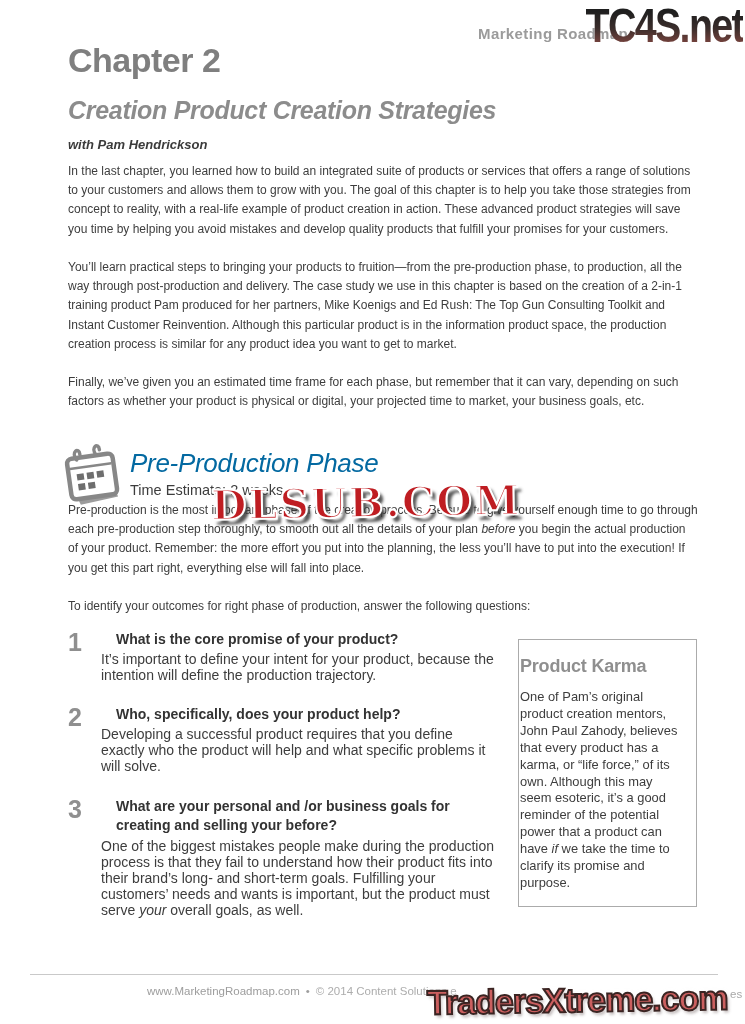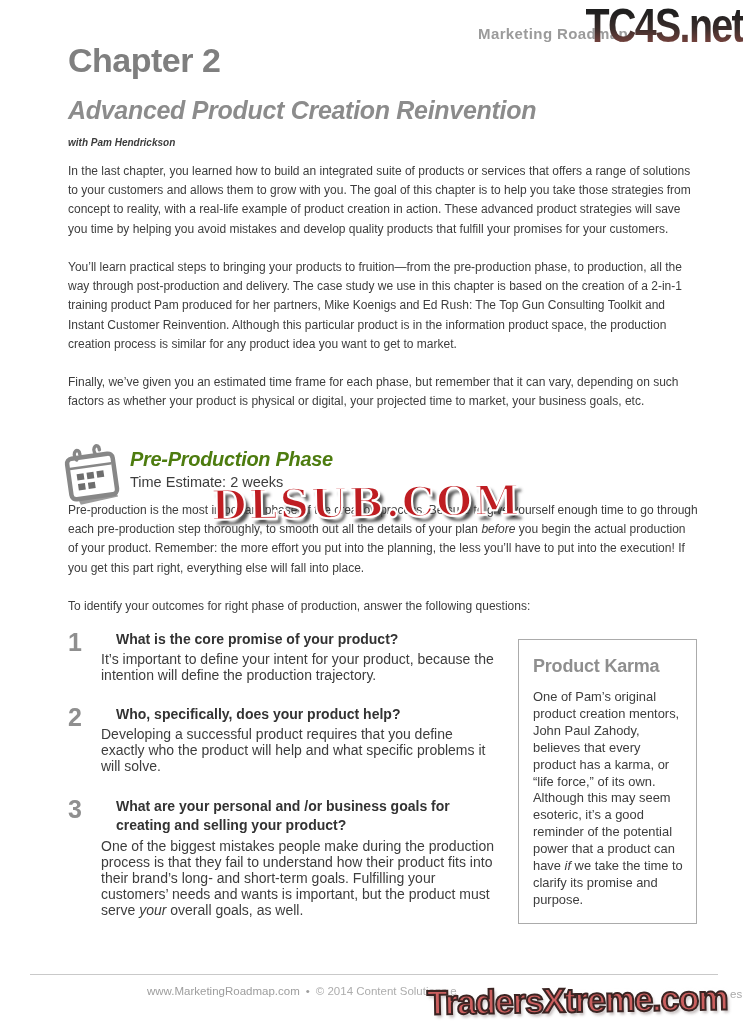--- a/index.html
+++ b/index.html
@@ -32,41 +32,41 @@
   .chapter{
     position:absolute;left:68px;top:41px;margin:0;
     font-size:34px;font-weight:bold;color:#7f7f7f;letter-spacing:-.5px;
   }
   .subtitle{
     position:absolute;left:68px;top:96px;margin:0;
     font-size:25px;font-weight:bold;font-style:italic;color:#8c8c8c;letter-spacing:-.3px;
   }
   .byline{
     position:absolute;left:68px;top:137px;
-    font-size:10px;font-weight:bold;font-style:italic;color:#3b3b3b;
+    font-size:13px;font-weight:bold;font-style:italic;color:#3b3b3b;
   }
   
   .body{
     position:absolute;left:68px;width:628px;margin:0;
     font-size:12px;line-height:19.2px;color:#3d3d3d;
   }
   .p1{top:162px;}
   .p2{top:258px;}
   .p3{top:373px;}
   .p4{top:501px;width:630px;}
   .p5{top:597px;}
   
   .section-header{
     position:absolute;left:60px;top:440px;
     display:flex;align-items:flex-start;
   }
   .cal{display:block;width:64px;height:66px;}
   .sec-text{margin-left:6px;padding-top:8px;}
   .sec-title{
-    font-size:20px;font-weight:bold;font-style:italic;color:#4d7c0f;letter-spacing:-.3px;
+    font-size:26px;font-weight:normal;font-style:italic;color:#0369a1;letter-spacing:-.3px;
   }
   .sec-time{font-size:14.5px;color:#3d3d3d;margin-top:3px;}
   
   .wm-dlsub{
     position:absolute;left:211px;top:479px;z-index:5;
     font-family:"DejaVu Serif", serif;
     font-size:41px;font-weight:bold;letter-spacing:2px;
     color:#bf1d22;
     -webkit-text-stroke:2px #ffffff;
     text-shadow:0 0 2px #ffffff, 4px 5px 3px rgba(55,55,55,.85);
@@ -87,21 +87,21 @@
     width:370px;
     margin-left:15px;
   }
   .qbody{
     margin:2px 0 0 0;font-size:14px;color:#3d3d3d;line-height:16px;width:398px;
   }
   
   .karma{
     position:absolute;left:518px;top:639px;width:179px;
     border:1px solid #ababab;background:#ffffff;
-    box-sizing:border-box;padding:16px 13px 14px 14px;
+    box-sizing:border-box;padding:16px 13px 14px 1px;
   }
   .karma-title{font-size:18px;font-weight:bold;color:#8f8f8f;letter-spacing:-.2px;}
   .karma-body{margin-top:12px;font-size:12.9px;line-height:16.9px;color:#3d3d3d;}
   
   .footer-rule{
     position:absolute;left:30px;top:974px;width:688px;height:1px;background:#c9c9c9;
   }
   .footer-text{
     position:absolute;left:147px;top:985px;font-size:11.5px;color:#adadad;white-space:nowrap;
   }
@@ -123,21 +123,21 @@
 </style>
 </head>
 <body>
 
 <div class="page">
 
   <div class="wm-roadmap">Marketing Roadmap</div>
   <div class="wm-tc4s">TC4S.net</div>
 
   <h1 class="chapter">Chapter 2</h1>
-  <h2 class="subtitle">Advanced Product Creation Reinvention</h2>
+  <h2 class="subtitle">Creation Product Creation Strategies</h2>
   <div class="byline">with Pam Hendrickson</div>
 
   <p class="body p1">In the last chapter, you learned how to build an integrated suite of products or services that offers a range of solutions to your customers and allows them to grow with you. The goal of this chapter is to help you take those strategies from concept to reality, with a real-life example of product creation in action. These advanced product strategies will save you time by helping you avoid mistakes and develop quality products that fulfill your promises for your customers.</p>
   <p class="body p2">You’ll learn practical steps to bringing your products to fruition—from the pre-production phase, to production, all the way through post-production and delivery. The case study we use in this chapter is based on the creation of a 2-in-1 training product Pam produced for her partners, Mike Koenigs and Ed Rush: The Top Gun Consulting Toolkit and Instant Customer Reinvention. Although this particular product is in the information product space, the production creation process is similar for any product idea you want to get to market.</p>
   <p class="body p3">Finally, we’ve given you an estimated time frame for each phase, but remember that it can vary, depending on such factors as whether your product is physical or digital, your projected time to market, your business goals, etc.</p>
 
   <div class="section-header">
     <span class="cal">
       <svg width="64" height="66" viewBox="0 0 64 66" aria-hidden="true">
         <g transform="rotate(-8 32 36)">
@@ -178,21 +178,21 @@
     <span class="qnum">2</span>
     <div class="qcontent">
       <div class="qhead">Who, specifically, does your product help?</div>
       <p class="qbody">Developing a successful product requires that you define exactly who the product will help and what specific problems it will solve.</p>
     </div>
   </div>
 
   <div class="question q3">
     <span class="qnum">3</span>
     <div class="qcontent">
-      <div class="qhead">What are your personal and /or business goals for creating and selling your product?</div>
+      <div class="qhead">What are your personal and /or business goals for creating and selling your before?</div>
       <p class="qbody"><span>One of the biggest mistakes people make during the production process is that they fail to understand how their product fits into their brand’s long- and short-term goals. Fulfilling your customers’ needs and wants is important, but the product must serve </span><em>your</em><span> overall goals, as well.</span></p>
     </div>
   </div>
 
   <div class="karma">
     <div class="karma-title">Product Karma</div>
     <div class="karma-body"><span>One of Pam’s original product creation mentors, John Paul Zahody, believes that every product has a karma, or “life force,” of its own. Although this may seem esoteric, it’s a good reminder of the potential power that a product can have </span><em>if</em><span> we take the time to clarify its promise and purpose.</span></div>
   </div>
 
   <div class="footer-rule"></div>

